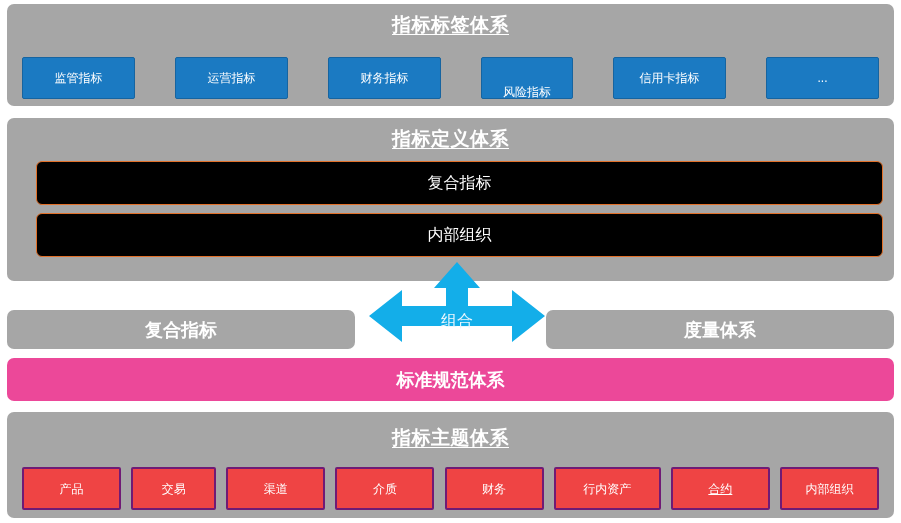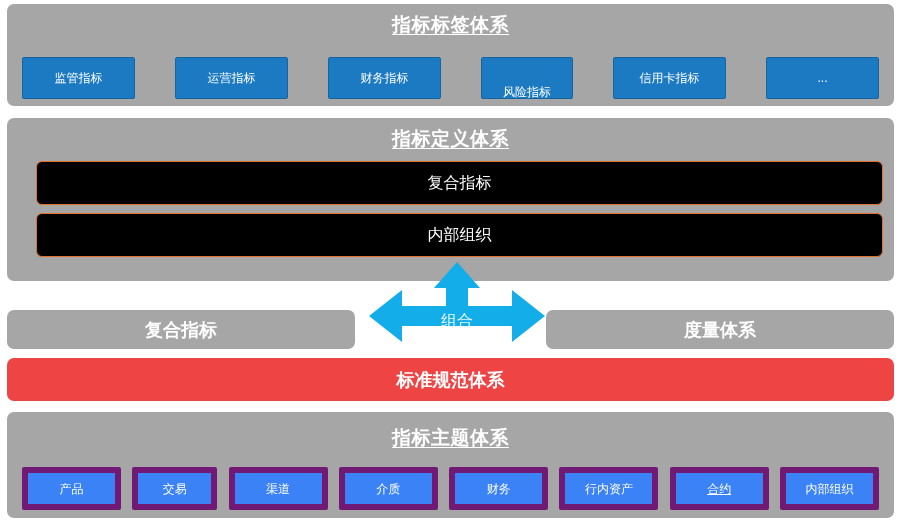--- a/index.html
+++ b/index.html
@@ -59,22 +59,22 @@
     white-space: nowrap;
   }
 
   .chip-blue {
     background: #1b7ac2;
     border: 1px solid #1664a0;
     height: 42px;
   }
 
   .chip-green {
-    background: #3b82f6;
-    border: 6px solid #701a75;
+    background: #ef4444;
+    border: 2px solid #701a75;
     height: 43px;
   }
 
   
   .bar-orange {
     position: absolute;
     background: #000000;
     border: 1px solid #e2712a;
     border-radius: 6px;
     display: flex;
@@ -94,21 +94,21 @@
     align-items: center;
     justify-content: center;
     color: #ffffff;
     font-weight: bold;
     font-size: 18px;
   }
 
   
   .band {
     position: absolute;
-    background: #ef4444;
+    background: #ec4899;
     border-radius: 7px;
     display: flex;
     align-items: center;
     justify-content: center;
     color: #ffffff;
     font-weight: bold;
     font-size: 18px;
   }
 
   
@@ -228,21 +228,21 @@
     </div>
     <div class="chip chip-green" style="width:99px;">
       <span>渠道</span>
     </div>
     <div class="chip chip-green" style="width:99px;">
       <span>介质</span>
     </div>
     <div class="chip chip-green" style="width:99px;">
       <span>财务</span>
     </div>
-    <div class="chip chip-green" style="width:99px;">
+    <div class="chip chip-green" style="width:107px;">
       <span>行内资产</span>
     </div>
     <div class="chip chip-green" style="width:99px;text-decoration:underline;">
       <span>合约</span>
     </div>
     <div class="chip chip-green" style="width:99px;">
       <span>内部组织</span>
     </div>
   </div>
 

